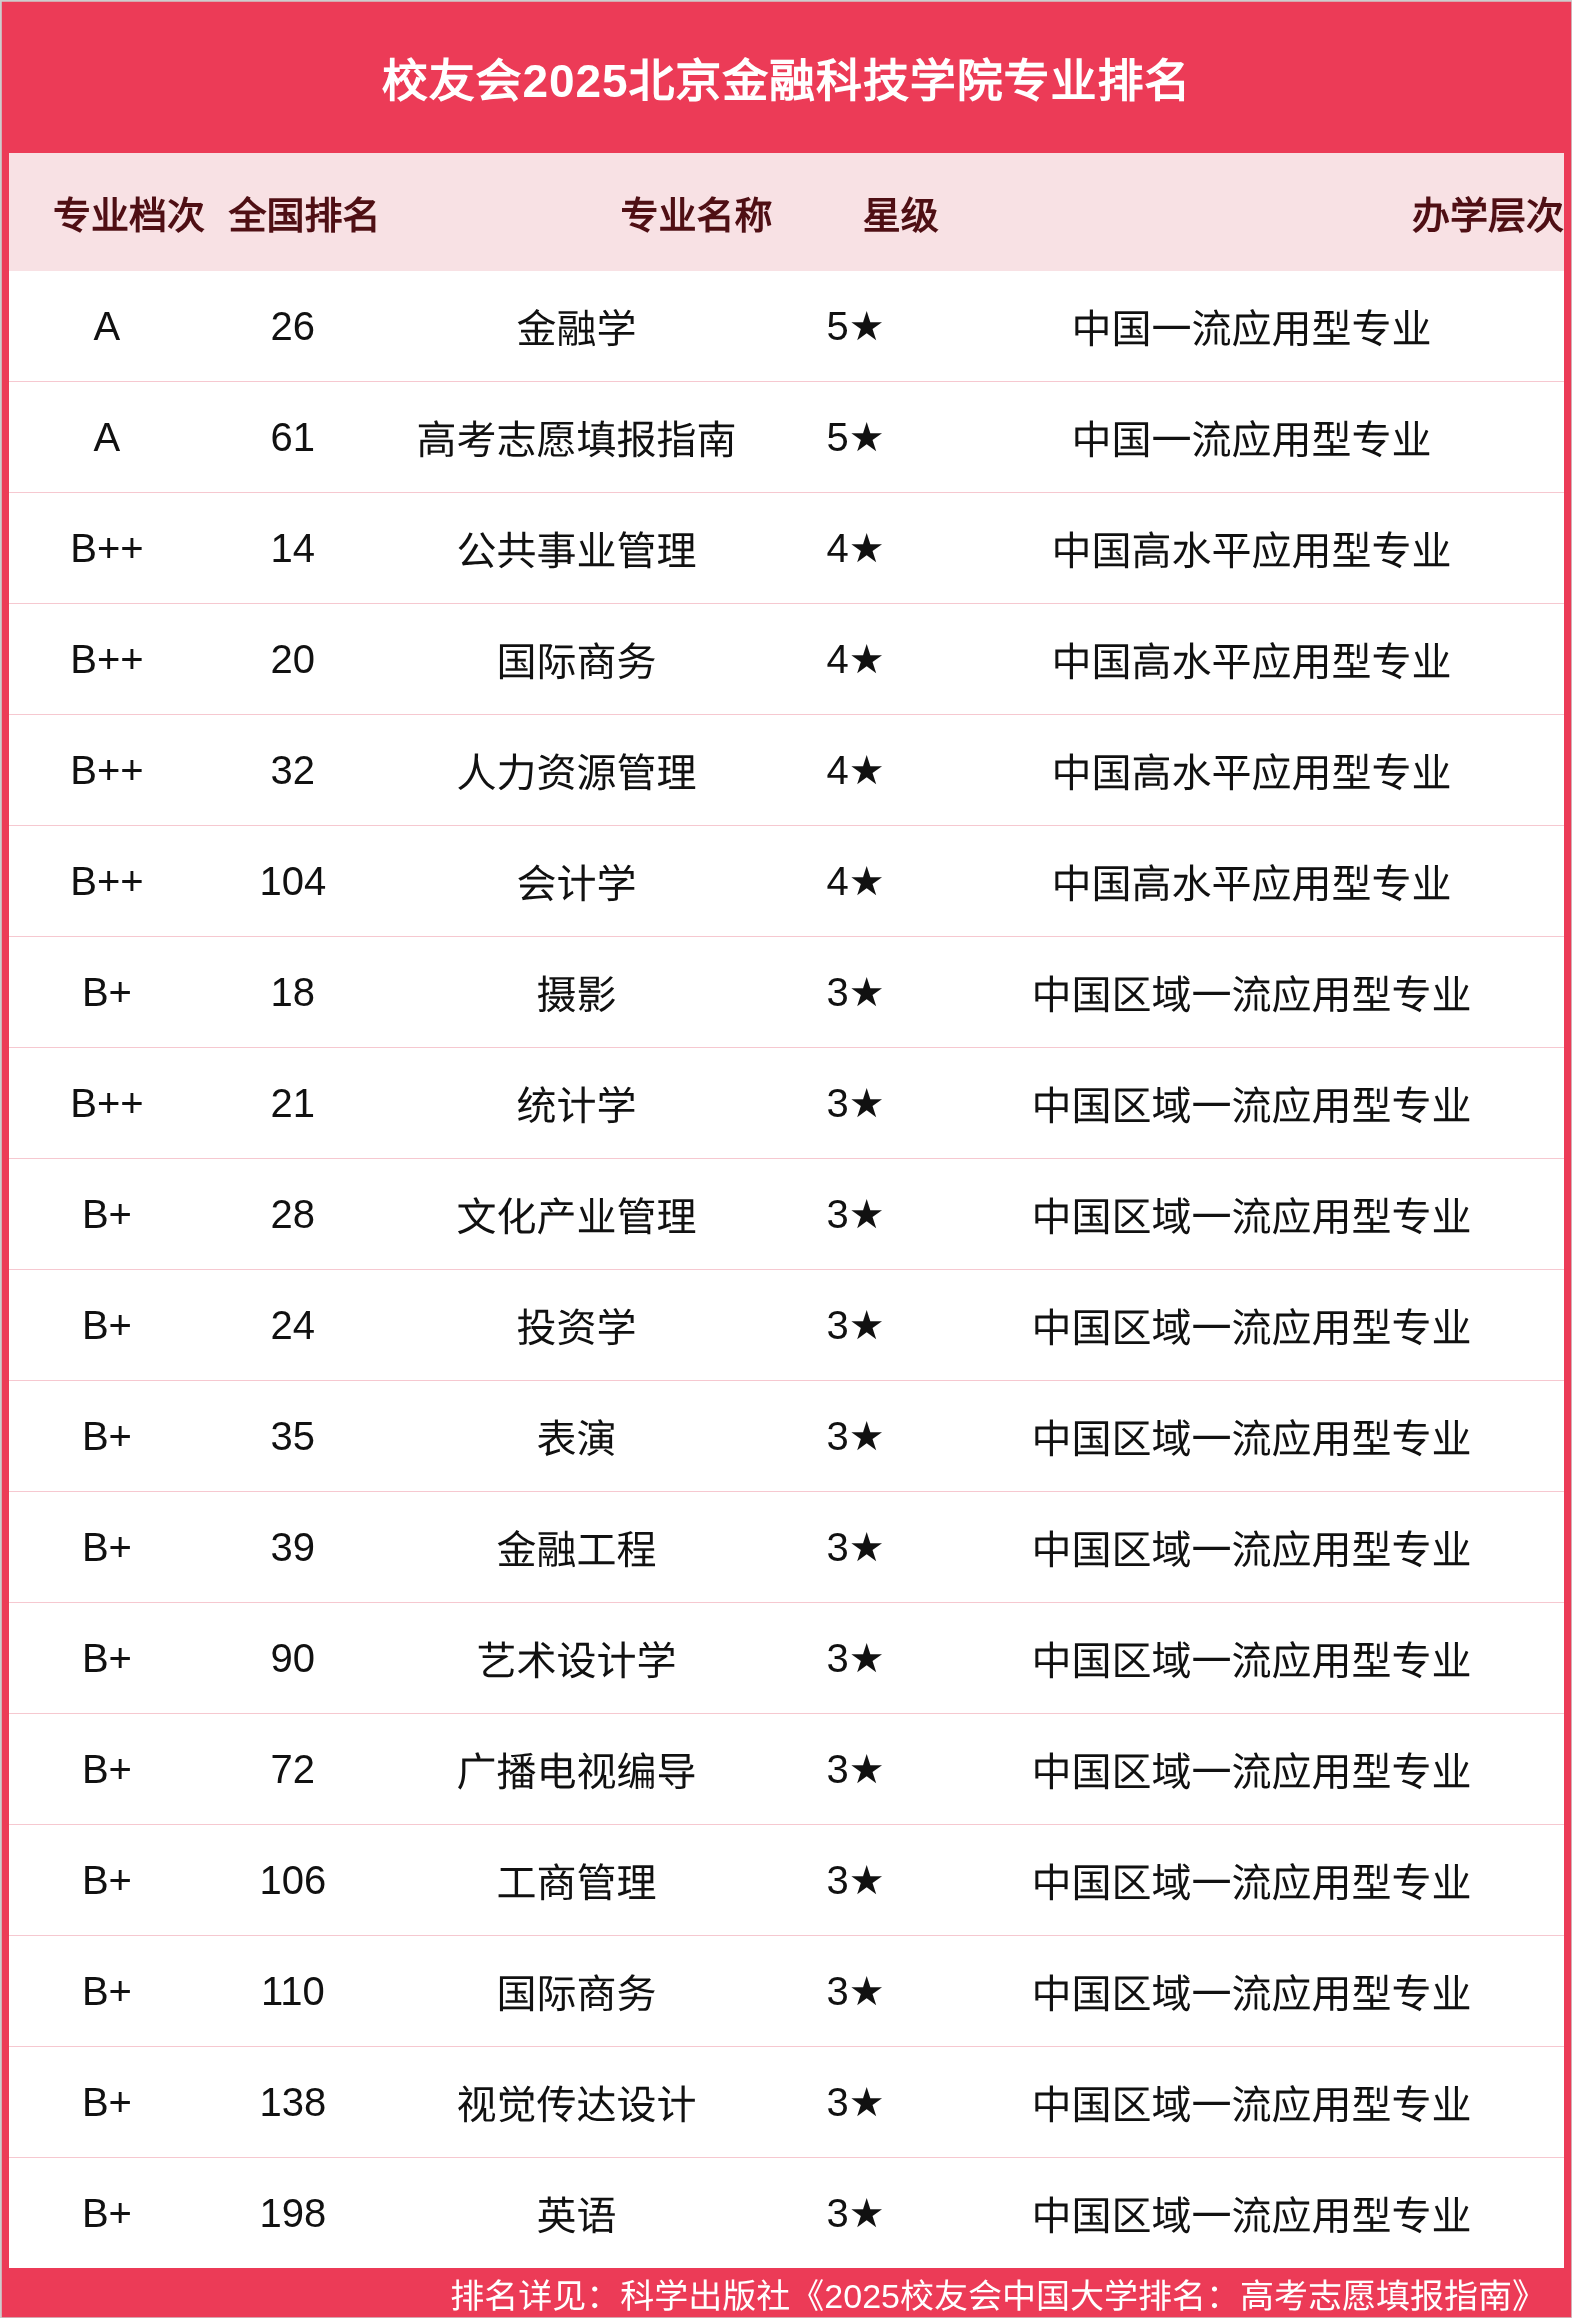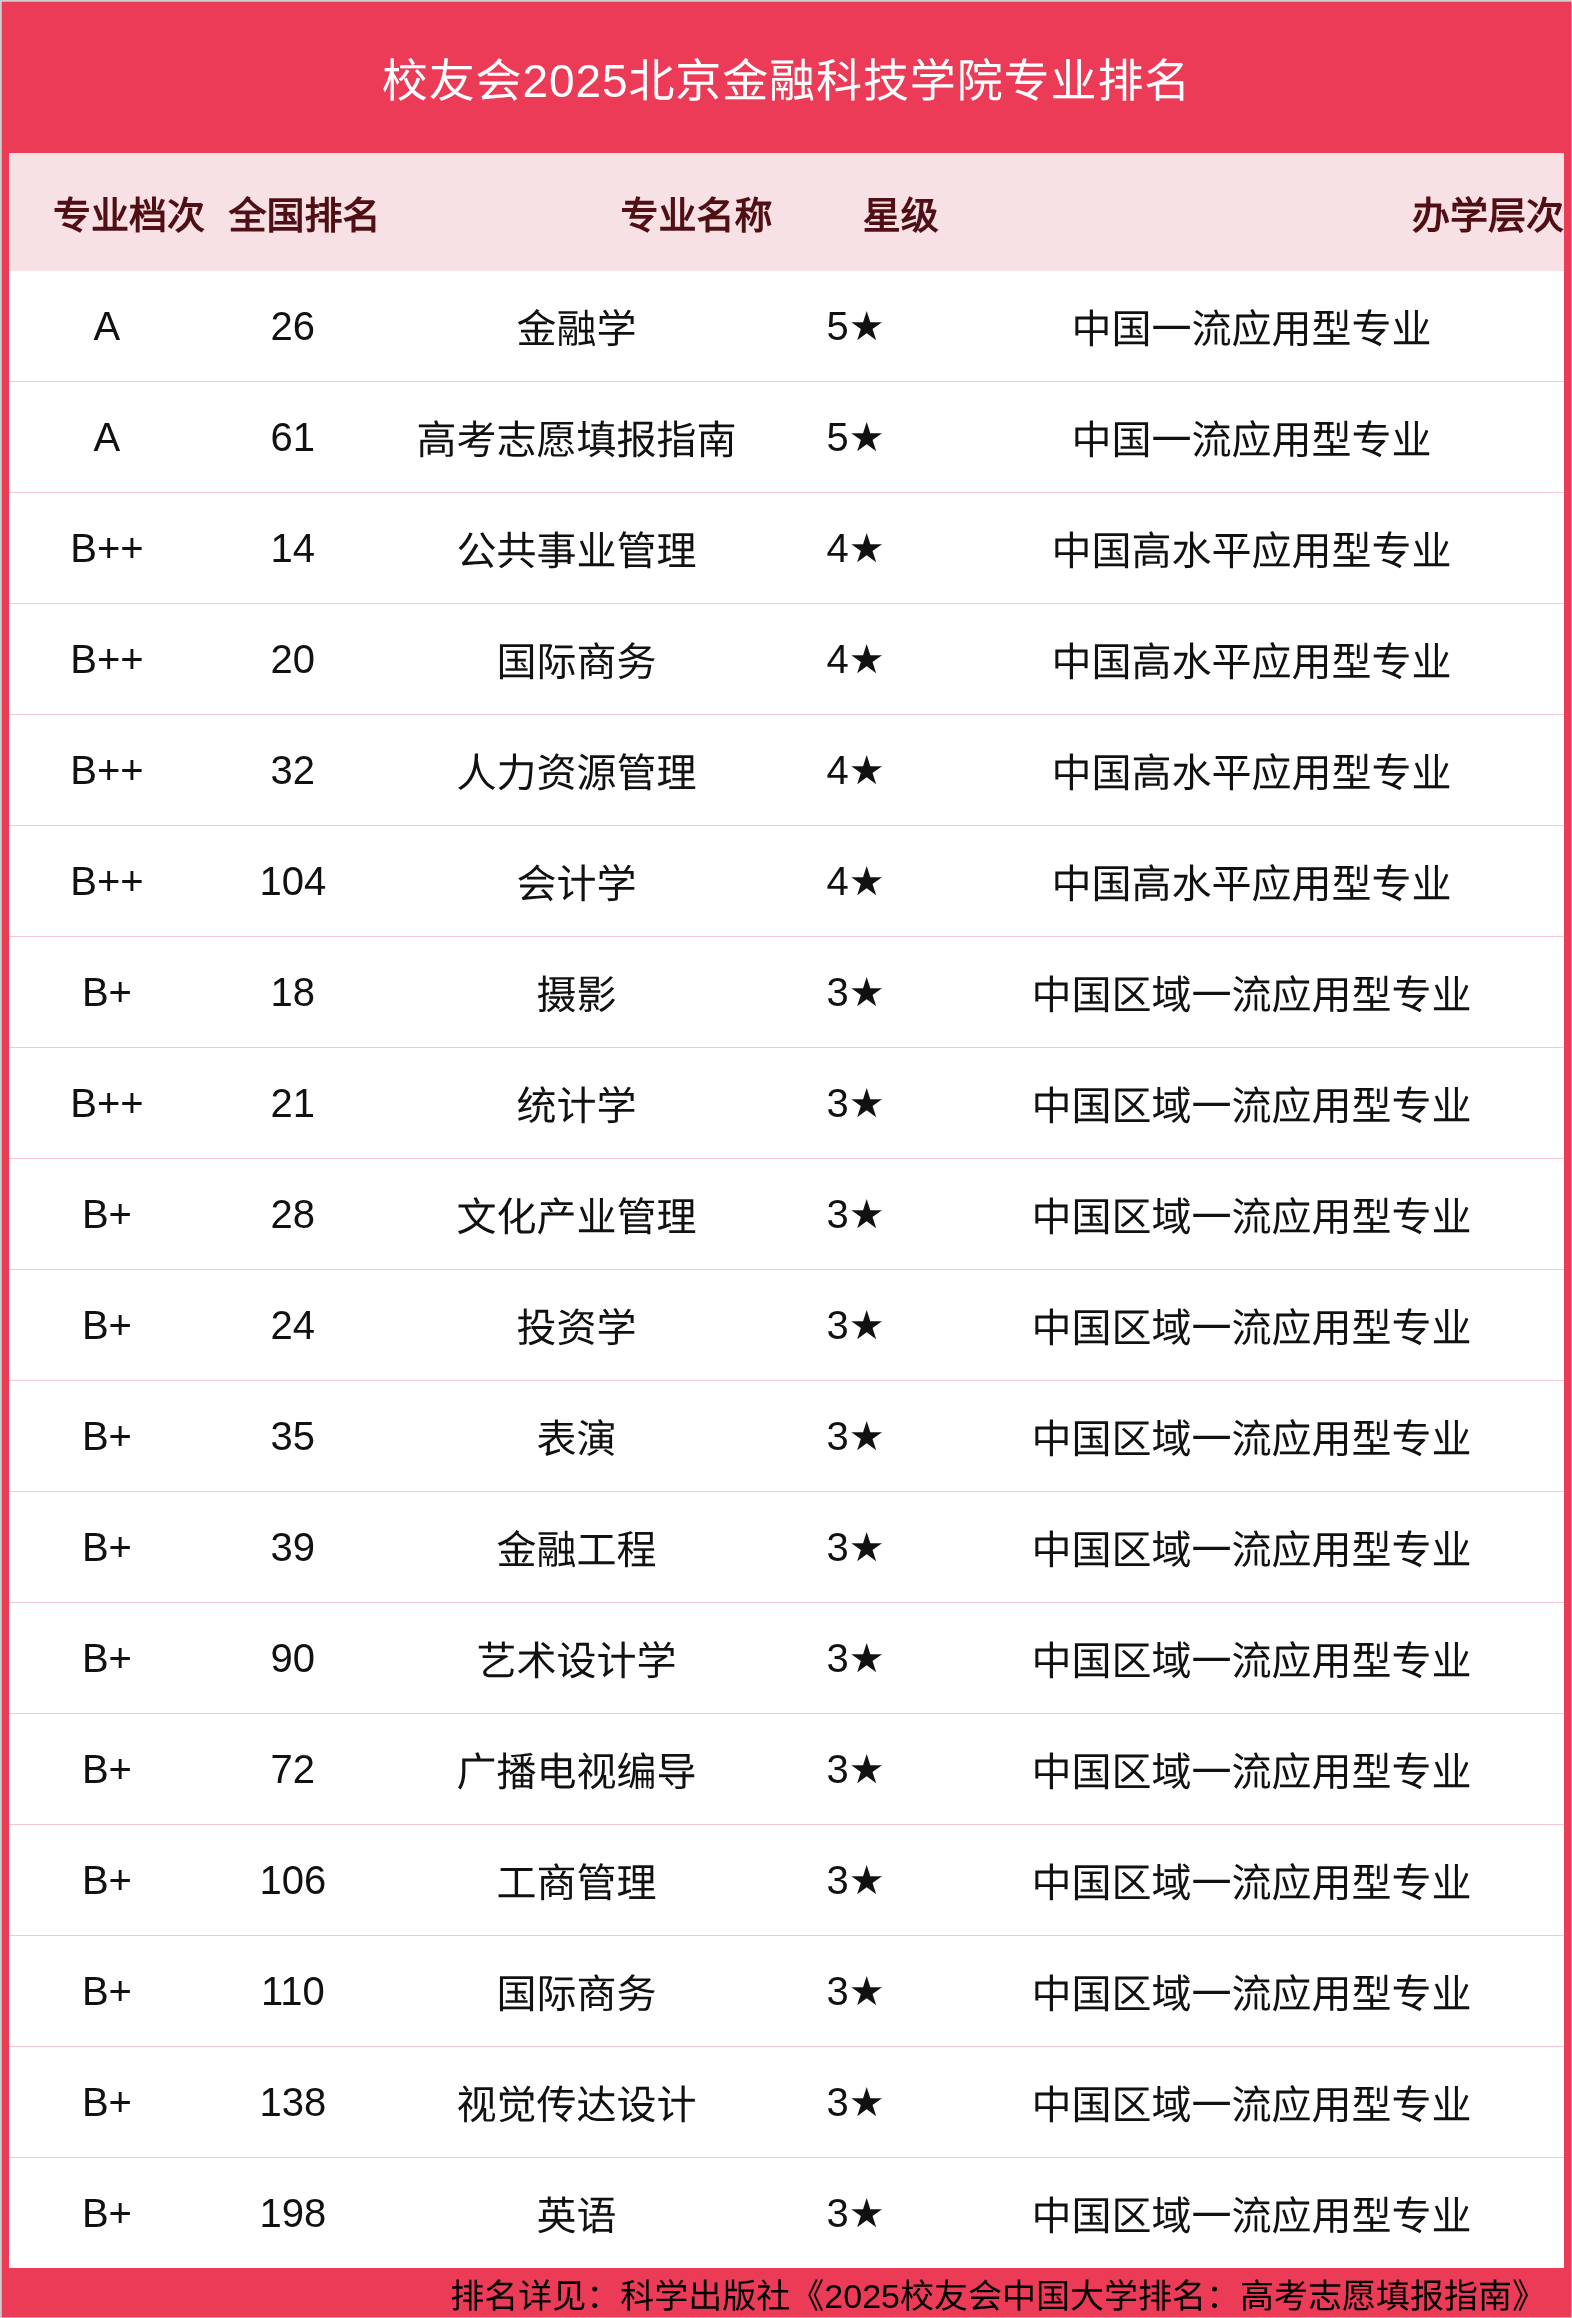--- a/index.html
+++ b/index.html
@@ -23,21 +23,21 @@
     box-shadow:inset 0 0 0 1.8px #cdcdcd;
     box-sizing:border-box;
   }
   .title-bar{
     height:153px;flex:0 0 auto;
     display:flex;align-items:center;justify-content:center;
   }
   .title-bar h1{
     margin:4px;
     color:var(--title-text);
-    font-size:46px;font-weight:normal;
+    font-size:46px;font-weight:bold;
     letter-spacing:0.9px;
   }
   .table-wrap{
     flex:0 0 auto;
     margin:0 9px;
     background:#ffffff;
   }
   table{
     width:100%;
     border-collapse:collapse;
@@ -61,21 +61,21 @@
   }
   tbody tr + tr td{
     border-top:1.8px solid var(--row-divider);
   }
   .footer{
     flex:1 1 auto;
     display:flex;align-items:center;justify-content:flex-end;
     padding:0 27px;
   }
   .footer span{
-    color:#000000;
+    color:#ffffff;
     font-size:34px;
   }
 </style>
 </head>
 <body>
 
 <div class="page">
 
   <div class="title-bar">
     <h1>校友会2025北京金融科技学院专业排名</h1>

